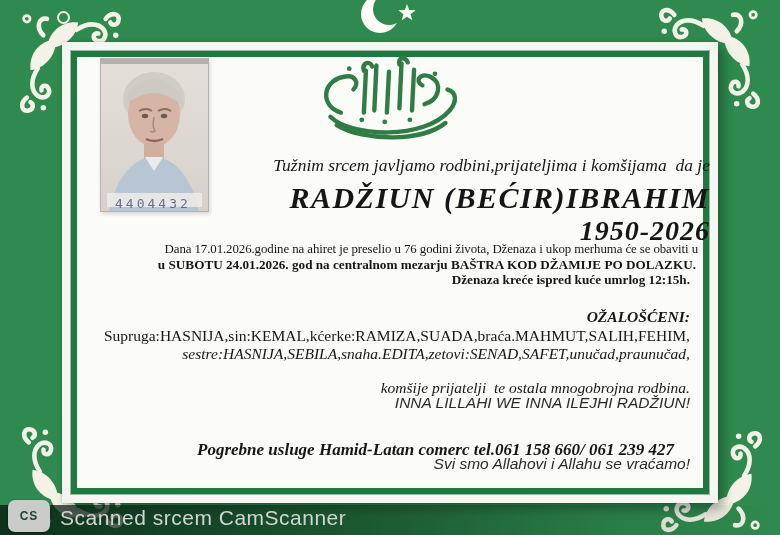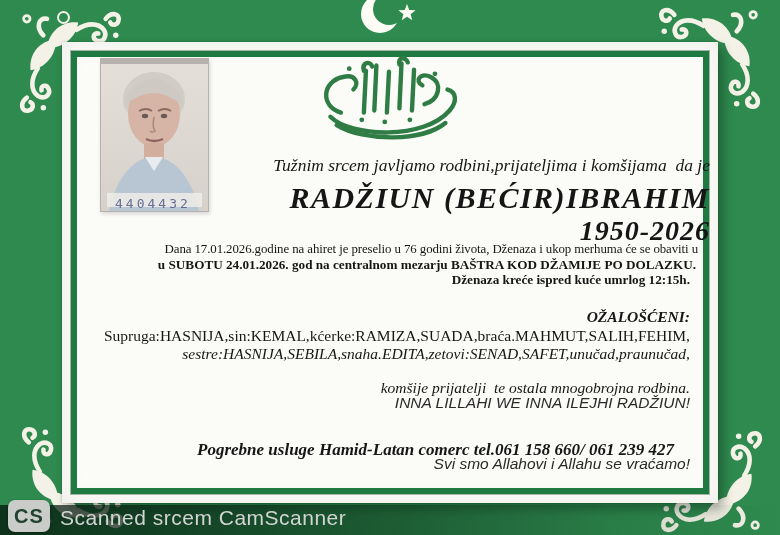--- a/index.html
+++ b/index.html
@@ -41,21 +41,21 @@
               font-style:italic;font-size:15.5px;color:#2a2a2a;}
   .t-p1{top:394px;}
   .t-p2{top:411px;margin-top:44px;}
   .t-foot{left:54px;top:440px;width:620px;font-style:italic;font-weight:700;font-size:17px;}
   
   .scanbar{left:0;top:505px;width:780px;height:30px;z-index:6;
      background:linear-gradient(90deg,rgba(3,20,10,.74) 0%,rgba(6,32,17,.62) 30%,
                 rgba(10,40,22,.42) 55%,rgba(15,50,28,.16) 78%,rgba(20,60,34,0) 100%);}
   .cslogo{left:8px;top:500px;width:42px;height:32px;z-index:7;background:#c9ccc8;
           border-radius:7px;display:flex;align-items:center;justify-content:center;
-          font-family:"Liberation Sans",sans-serif;font-weight:700;font-size:20px;
+          font-family:"Liberation Sans",sans-serif;font-weight:700;font-size:12px;
           color:#21422e;letter-spacing:1px;box-shadow:0 1px 3px rgba(0,0,0,.4);}
   .scanlabel{left:60px;top:506px;z-index:7;font-family:"Liberation Sans",sans-serif;
              font-size:21px;color:#d2d5d1;letter-spacing:.5px;}
   .hiddefs{position:absolute;width:0;height:0;overflow:hidden;}
 </style>
 </head>
 <body>
 
 <svg class="hiddefs" aria-hidden="true">
   <defs>

